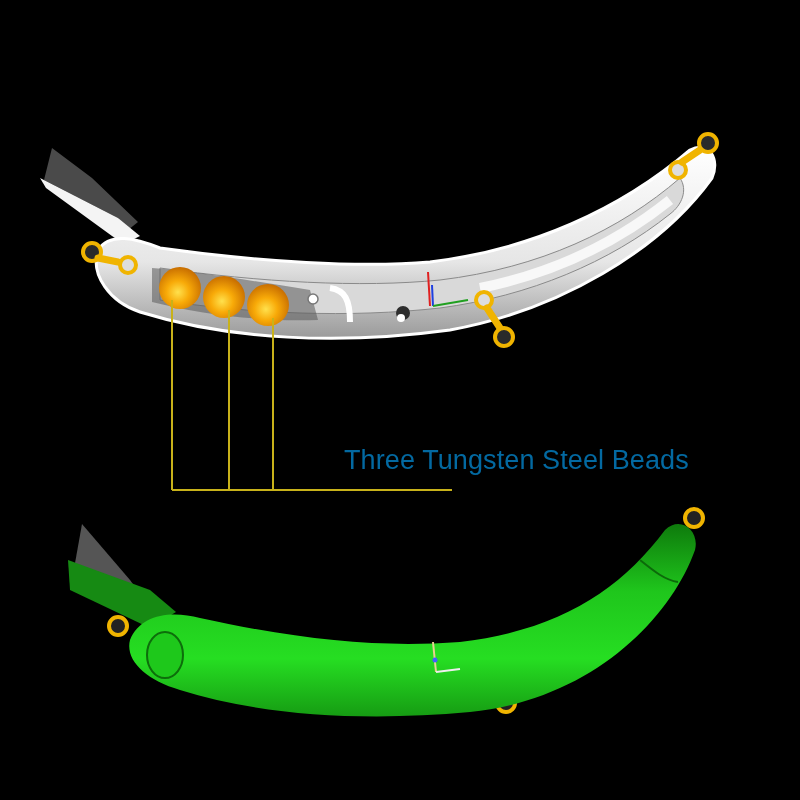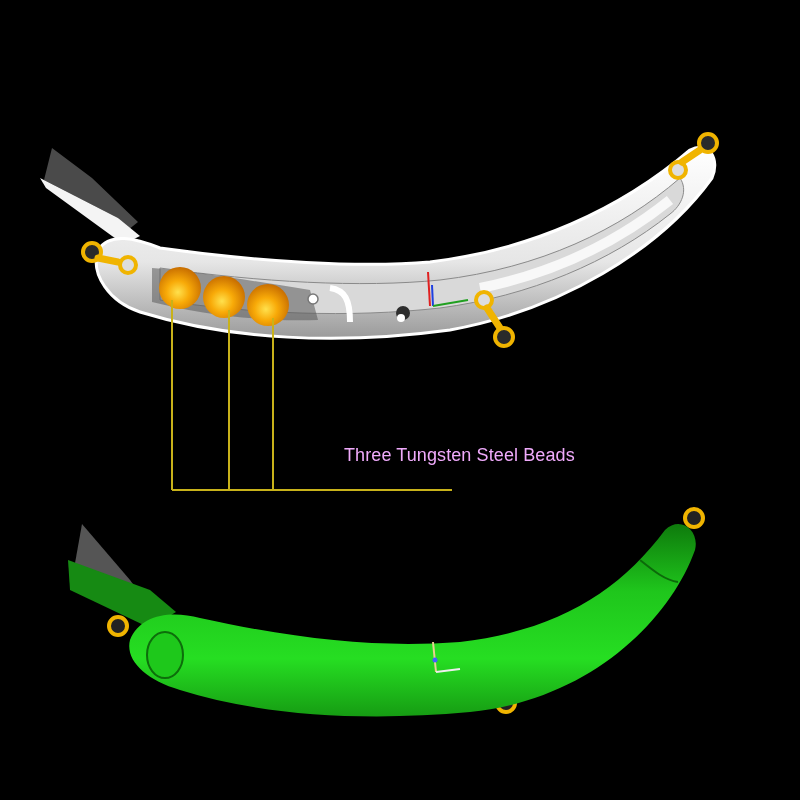--- a/index.html
+++ b/index.html
@@ -2,22 +2,22 @@
 <html><head>
   <meta charset="utf-8">
   <style>
     html, body { margin: 0; padding: 0; background: #000; }
     body { width: 800px; height: 800px; position: relative; overflow: hidden; }
     .scene { position: absolute; left: 0; top: 0; width: 800px; height: 800px; }
     .caption {
       position: absolute;
       left: 344px; top: 445px;
       font-family: "Liberation Sans", "DejaVu Sans", sans-serif;
-      font-size: 18px;
-      color: #f0abfc;
+      font-size: 27px;
+      color: #0369a1;
       letter-spacing: 0.1px;
       white-space: nowrap;
     }
   </style>
 </head>
 <body>
 
 <div class="scene">
   <svg width="800" height="800" viewBox="0 0 800 800" xmlns="http://www.w3.org/2000/svg">
     <defs>

